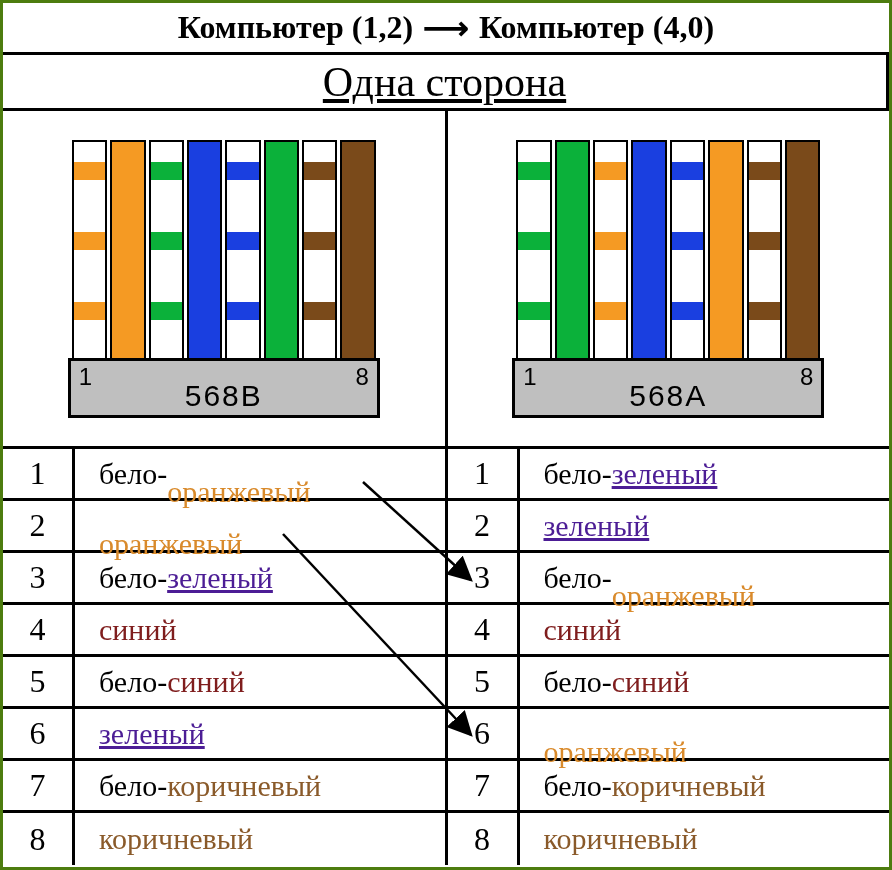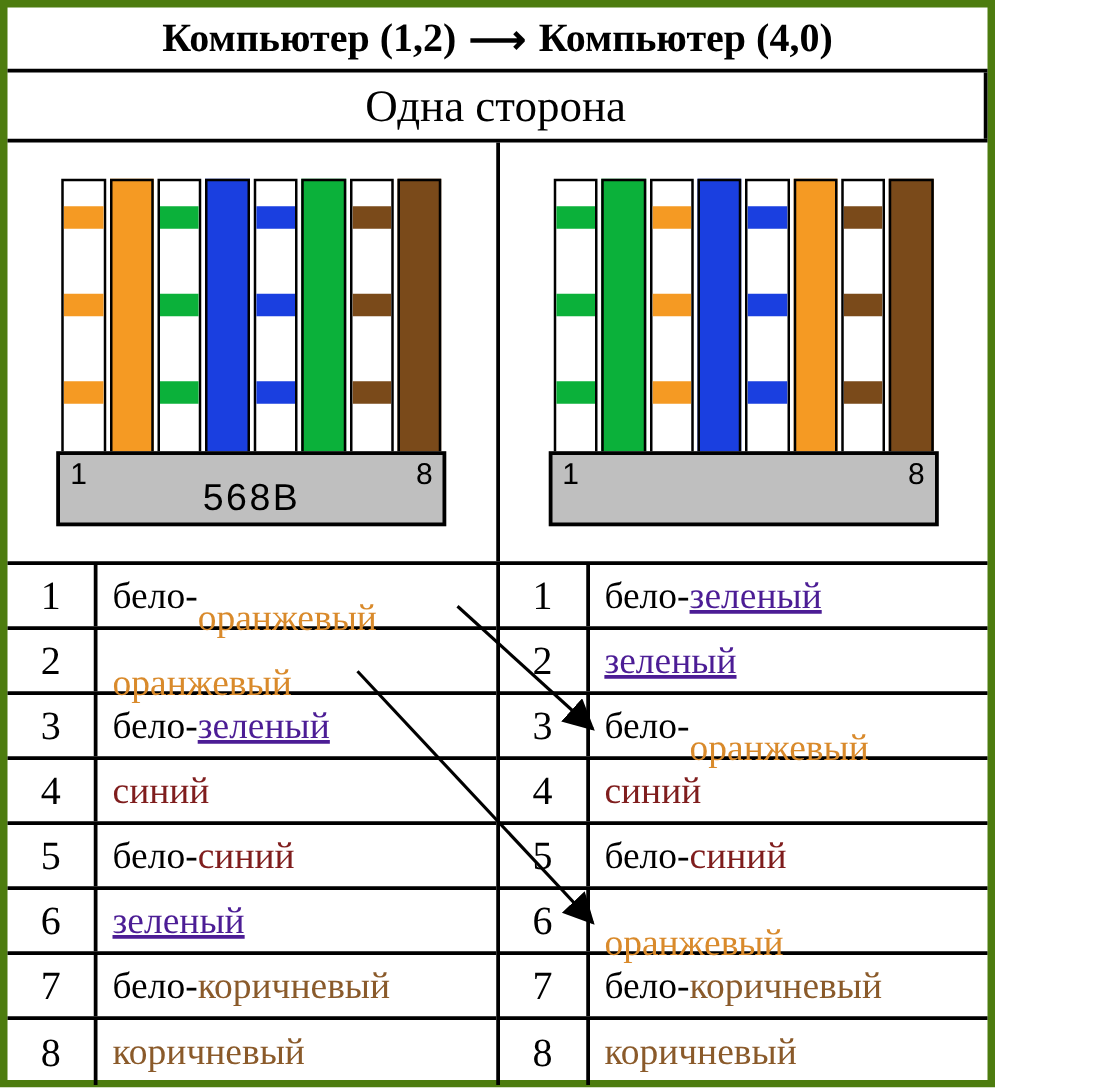--- a/index.html
+++ b/index.html
@@ -1,20 +1,20 @@
 <!DOCTYPE html>
 <html><head>
 <meta charset="utf-8">
 <style>
   * { box-sizing: border-box; margin: 0; padding: 0; }
   body { font-family: "Times New Roman", serif; background: #fff; }
-  .wrap { width: 796px; height: 870px; position: relative; background: #fff; border: 6px solid #4d7c0f; }
+  .wrap { width: 892px; height: 870px; position: relative; background: #fff; border: 3px solid #4d7c0f; }
   .header { height: 52px; border-bottom: 3px solid #000; display: flex; align-items: center; justify-content: center; gap: 10px; font-size: 32px; font-weight: bold; }
   .subheader { height: 56px; border-bottom: 3px solid #000; display: flex; }
-  .subheader > div { flex: 1; display: flex; align-items: center; justify-content: center; font-size: 36px; }
+  .subheader > div { flex: 1; display: flex; align-items: center; justify-content: center; font-size: 42px; text-decoration: underline; }
   .subheader > div:first-child { border-right: 3px solid #000; }
   .diagrams { height: 338px; border-bottom: 3px solid #000; display: flex; }
   .diagrams > div { flex: 1; display: flex; align-items: center; justify-content: center; position: relative; }
   .diagrams > div:first-child { border-right: 3px solid #000; }
   .connector { width: 312px; height: 278px; position: relative; }
   .wires { position: absolute; top: 0; left: 0; width: 312px; height: 222px; display: flex; gap: 3px; padding: 0 4px; }
   .wire { flex: 1; height: 100%; border: 2.5px solid #000; position: relative; background: #fff; overflow: hidden; }
   .wire.solid { background: var(--c); }
   .wire.striped { background: #fff; }
   .wire.striped::before, .wire.striped::after { content: ""; position: absolute; left: 0; right: 0; height: 18px; background: var(--c); }
@@ -23,21 +23,21 @@
   .base { position: absolute; bottom: 0; left: 0; right: 0; height: 60px; background: #bfbfbf; border: 3px solid #000; }
   .base .num1 { position: absolute; left: 8px; top: 2px; font-size: 24px; font-family: sans-serif; }
   .base .num8 { position: absolute; right: 8px; top: 2px; font-size: 24px; font-family: sans-serif; }
   .base .std  { position: absolute; left: 0; right: 0; bottom: 2px; text-align: center; font-size: 30px; font-family: sans-serif; letter-spacing: 2px; }
   .rows { display: flex; }
   .col { flex: 1; }
   .col:first-child { border-right: 3px solid #000; }
   .row { display: flex; height: 52px; border-bottom: 3px solid #000; }
   .row:last-child { border-bottom: none; }
   .row .n { width: 72px; border-right: 3px solid #000; display: flex; align-items: center; justify-content: center; font-size: 32px; }
-  .row .t { flex: 1; display: flex; align-items: center; padding-left: 12px; font-size: 30px; }
+  .row .t { flex: 1; display: flex; align-items: center; padding-left: 24px; font-size: 30px; }
   .c-black   { color: #000; }
   .c-orange  { color: #d98a2b; margin-top: 36px; }
   .c-green   { color: #4c1d95; text-decoration: underline; }
   .c-blue    { color: #7f1d1d; }
   .c-brown   { color: #8a5a2a; }
   svg.arrows { position: absolute; pointer-events: none; top: 449px; left: 0; width: 892px; height: 420px; }
 </style>
 </head>
 <body>
 
@@ -81,20 +81,21 @@
             <div class="wire striped" style="--c: #f59a23;"></div>
             <div class="wire solid" style="--c: #1a3fe0;"></div>
             <div class="wire striped" style="--c: #1a3fe0;"></div>
             <div class="wire solid" style="--c: #f59a23;"></div>
             <div class="wire striped" style="--c: #7a4a1a;"></div>
             <div class="wire solid" style="--c: #7a4a1a;"></div>
           </div>
         <div class="base">
           <span class="num1">1</span>
           <span class="num8">8</span>
+          <span class="std">568A</span>
         </div>
       </div>
     </div>
   </div>
 
   <div class="rows">
     <div class="col" id="rows-left">
         <div class="row">
           <div class="n">1</div>
           <div class="t">

